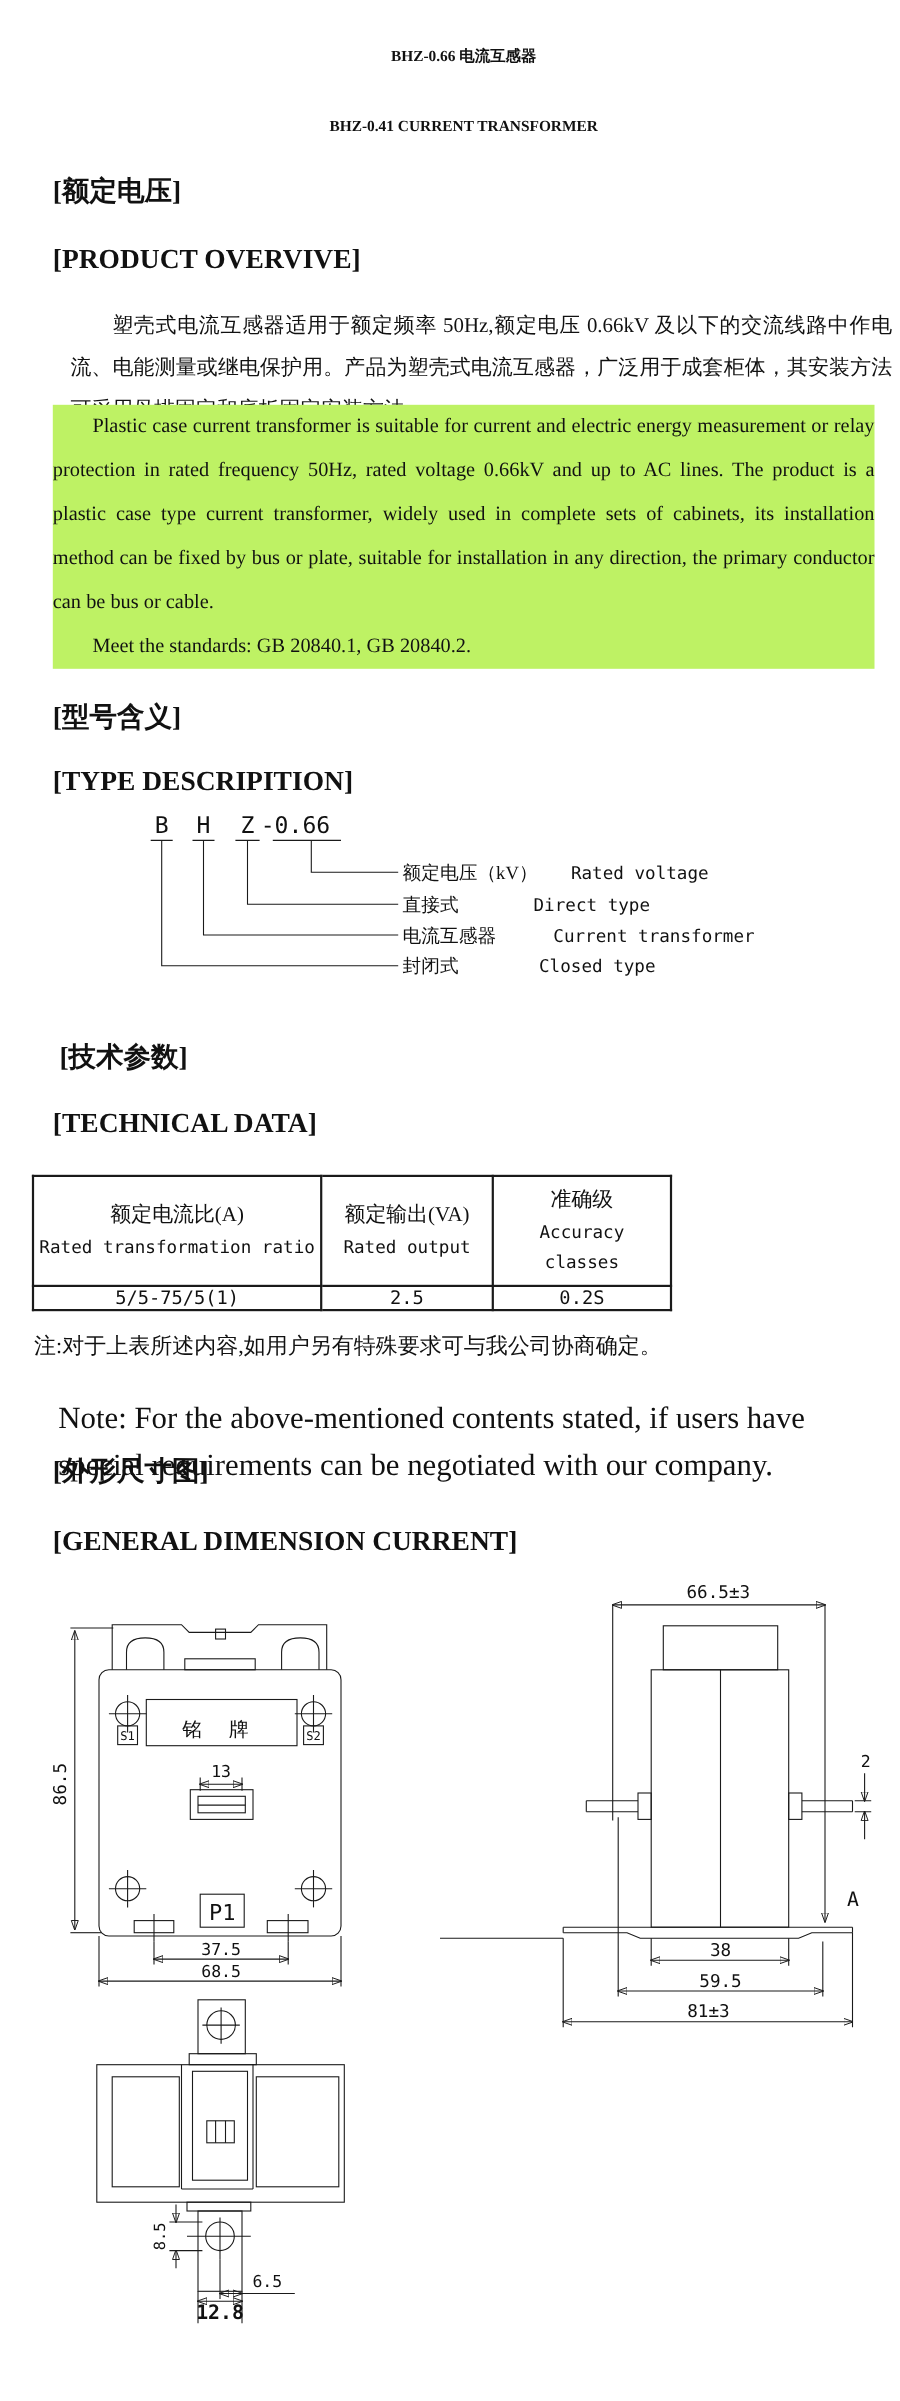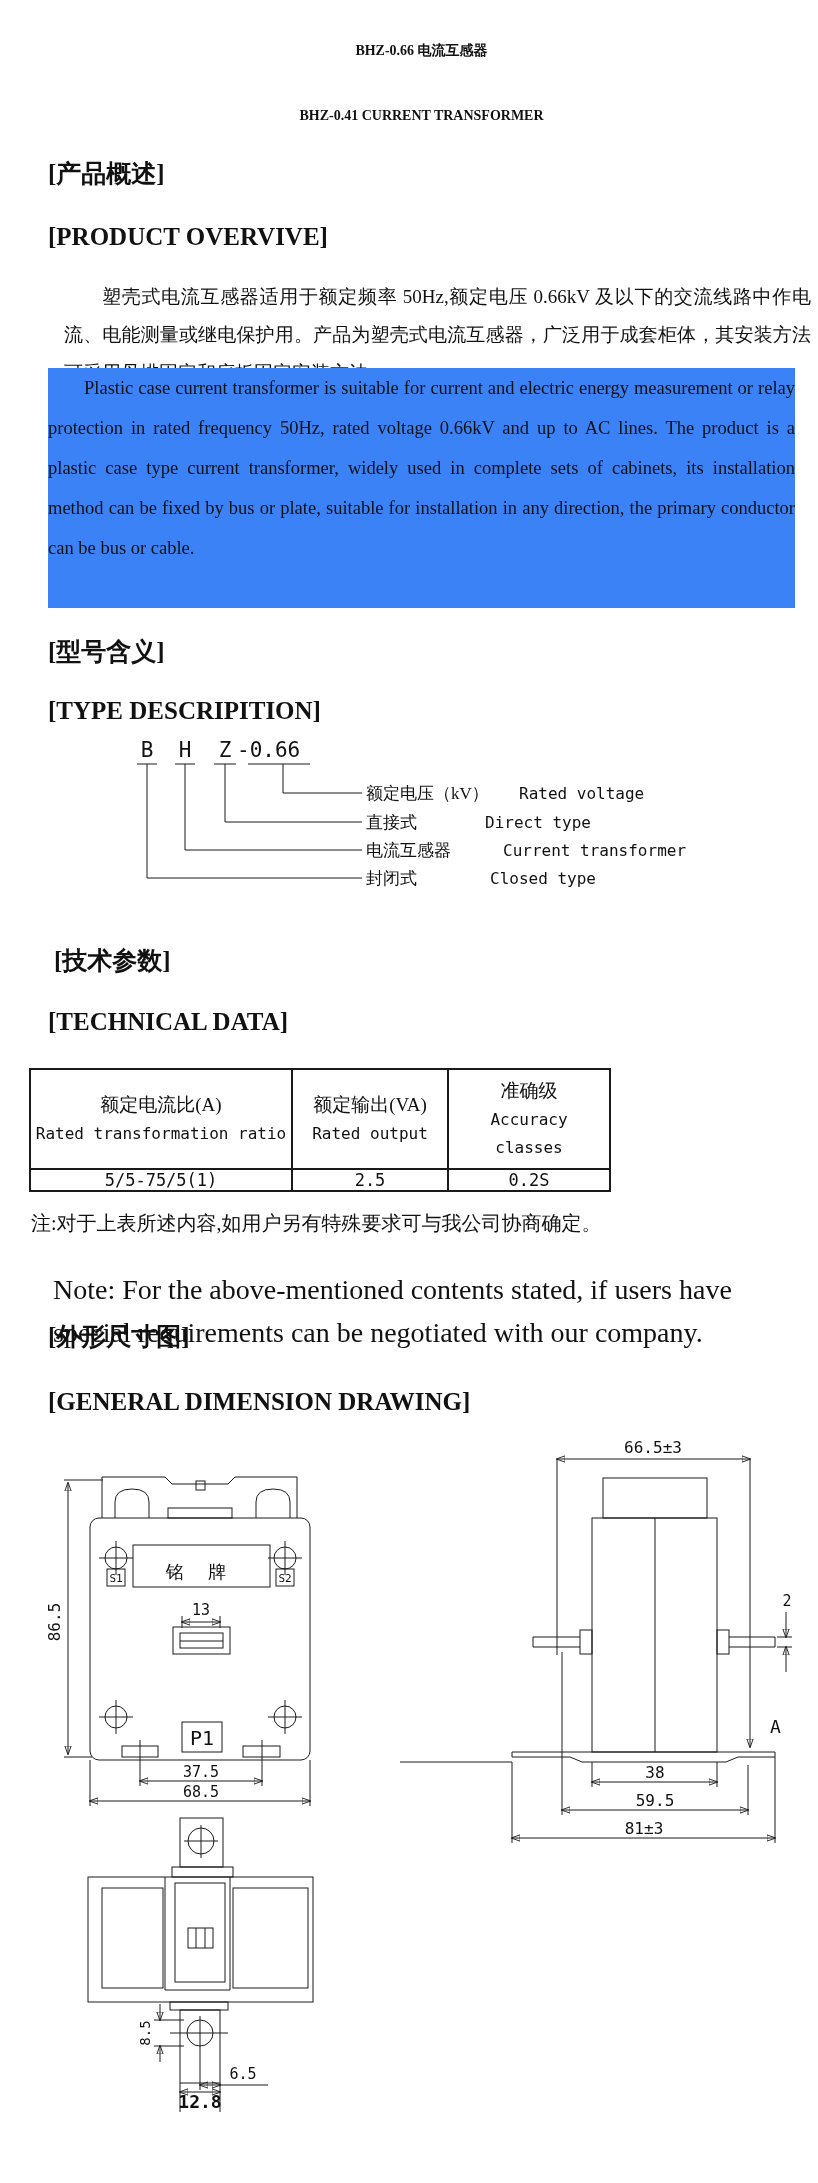--- a/index.html
+++ b/index.html
@@ -34,26 +34,27 @@
   .dm21{font-family:"DejaVu Sans Mono",monospace;font-size:21px;}
   .dzh{font-family:"Liberation Serif",serif;font-size:17px;}
   .bold{font-weight:bold;}
 </style>
 </head>
 <body>
 
 <div class="abs center-col title" style="top:42px">BHZ-0.66 电流互感器</div>
 <div class="abs center-col title" style="top:108px">BHZ-0.41 CURRENT TRANSFORMER</div>
 
-<div class="abs h-sec" style="top:157px">[产品概述]</div>
+<div class="abs h-sec" style="top:157px">[额定电压]</div>
 <div class="abs h-sec" style="top:223px">[PRODUCT OVERVIVE]</div>
 <p class="abs zh-body indent2" style="top:262px">塑壳式电流互感器适用于额定频率 50Hz,额定电压 0.66kV 及以下的交流线路中作电流、电能测量或继电保护用。产品为塑壳式电流互感器，广泛用于成套柜体，其安装方法可采用母排固定和底板固定安装方法。</p>
 <p class="abs zh-body indent2" style="top:378px">符合标准: GB 20840.1、GB 20840.2。</p>
-<div class="abs en-block" id="en-block" style="background: #3b82f6;">
+<div class="abs en-block" id="en-block" style="background: #bef264;">
   <p>Plastic case current transformer is suitable for current and electric energy measurement or relay protection in rated frequency 50Hz, rated voltage 0.66kV and up to AC lines. The product is a plastic case type current transformer, widely used in complete sets of cabinets, its installation method can be fixed by bus or plate, suitable for installation in any direction, the primary conductor can be bus or cable.</p>
+  <p>Meet the standards: GB 20840.1, GB 20840.2.</p>
 </div>
 
 <div class="abs h-sec" style="top:635px">[型号含义]</div>
 <div class="abs h-sec" style="top:697px">[TYPE DESCRIPITION]</div>
 
 <svg class="abs" style="left:48px;top:735px" width="700" height="175" viewBox="48 735 700 175">
   <g>
     <text class="dm21" x="147" y="757" text-anchor="middle">B</text>
     <text class="dm21" x="185" y="757" text-anchor="middle">H</text>
     <text class="dm21" x="225" y="757" text-anchor="middle">Z</text>
@@ -113,21 +114,21 @@
     <td class="cell-val">2.5</td>
     <td class="cell-val">0.2S</td>
   </tr>
 </tbody>
   </table>
 
 <p class="abs note-zh">注:对于上表所述内容,如用户另有特殊要求可与我公司协商确定。</p>
 <p class="abs note-en">Note: For the above-mentioned contents stated, if users have special requirements can be negotiated with our company.</p>
 
 <div class="abs h-sec" style="top:1320px">[外形尺寸图]</div>
-<div class="abs h-sec" style="top:1388px">[GENERAL DIMENSION DRAWING]</div>
+<div class="abs h-sec" style="top:1388px">[GENERAL DIMENSION CURRENT]</div>
 
 <svg class="abs" style="left:30px;top:1430px" width="788" height="753" viewBox="30 1430 788 753">
   <defs>
     <marker id="arw" viewBox="0 0 10 10" refX="9" refY="5" markerWidth="9" markerHeight="9" orient="auto-start-reverse">
       <path d="M0,1.5 L10,5 L0,8.5 z" fill="#1a1a1a" stroke="none"></path>
     </marker>
     <pattern id="hatch" width="4" height="4" patternUnits="userSpaceOnUse" patternTransform="rotate(45)">
       <line x1="0" y1="0" x2="0" y2="4" stroke="#1a1a1a" stroke-width="1"></line>
     </pattern>
     <g id="screw">

